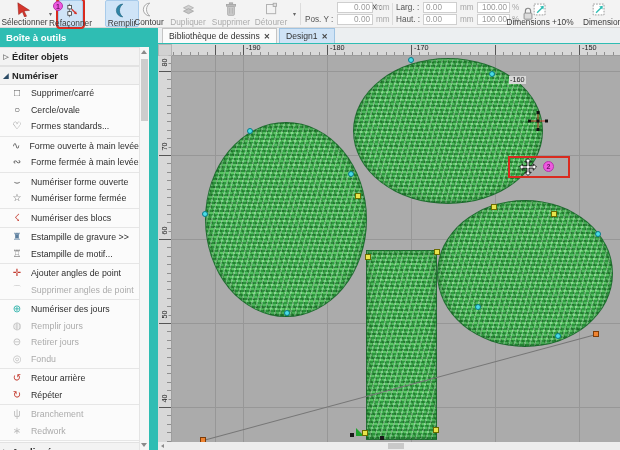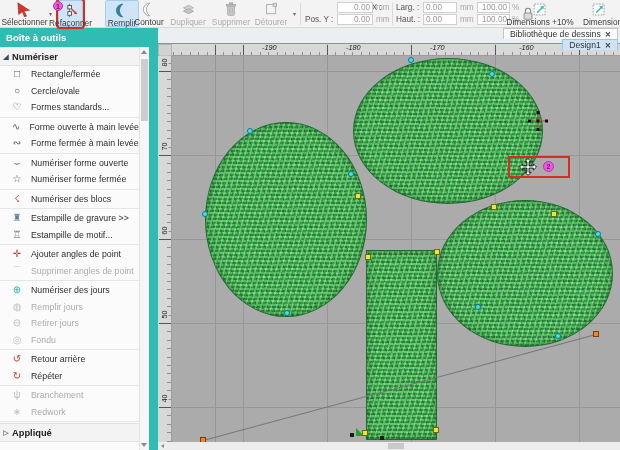--- a/index.html
+++ b/index.html
@@ -16,21 +16,21 @@
   .tbtn.dis .tlabel { color:#ababab; }
   .tbtn.annotated { box-shadow:0 0 0 2px #d92b1f; }
   .dd { position:absolute; top:10px; font-size:6px; color:#666; }
   .vsep { position:absolute; top:3px; width:1px; height:22px; background:#dcdcdc; }
   .fld-label { position:absolute; font-size:8.2px; color:#555; white-space:nowrap; }
   .fld { position:absolute; height:11px; background:#fff; border:1px solid #cfcfcf; font-size:8.2px; color:#9a9a9a; text-align:right; padding:0 2px 0 0; line-height:10px; }
   .unit { position:absolute; font-size:8.2px; color:#a8a8a8; }
   .badge { position:absolute; border-radius:50%; background:#ee59e0; border:1px solid #b437a8; color:#6e1566; font-weight:bold; display:flex; align-items:center; justify-content:center; z-index:60; }
 
   
-  .tabbar { position:absolute; left:158px; top:28px; width:462px; height:16px; background:#eceff1; border-bottom:1px solid #2fbdb3; z-index:25; display:flex; align-items:flex-end; padding-left:4px;flex-direction:column; }
+  .tabbar { position:absolute; left:158px; top:28px; width:462px; height:16px; background:#eceff1; border-bottom:1px solid #2fbdb3; z-index:25; display:flex; align-items:flex-end; padding-left:4px; }
   .tab { height:15px; display:flex; align-items:center; gap:4px; padding:0 6px; font-size:8.6px; color:#333; background:#fbfbfb; border:1px solid #c4c4c4; border-bottom:none; margin-right:2px; white-space:nowrap; }
   .tab.active { background:#cfe3f6; border-color:#9fc3e2; }
   .tab .x { font-size:7.5px; color:#444; font-weight:bold; }
 
   
   .sb-header { position:absolute; left:0; top:28px; width:149px; height:19px; background:#2fbdb3; color:#fff; font-size:9.6px; font-weight:bold; display:flex; align-items:center; padding-left:6px; z-index:20; }
   .teal-strip { position:absolute; left:149px; top:28px; width:9px; height:422px; background:#2fbdb3; z-index:20; }
   .sidebar { position:absolute; left:0; top:47px; width:140px; height:403px; background:#fbfbfb; overflow:hidden; z-index:20; border-right:1px solid #e4e4e4; }
   .sb-sec { height:19px; display:flex; align-items:center; background:#f3f3f3; border-top:1px solid #e2e2e2; border-bottom:1px solid #e2e2e2; font-size:9.3px; font-weight:bold; color:#222; }
   .sb-sec .arr { width:12px; text-align:center; font-size:7px; color:#777; }
@@ -49,21 +49,21 @@
   .sb-arrow.up { top:3px; border-left:3.5px solid transparent; border-right:3.5px solid transparent; border-bottom:4px solid #8a8a8a; }
   .sb-arrow.down { bottom:3px; border-left:3.5px solid transparent; border-right:3.5px solid transparent; border-top:4px solid #8a8a8a; }
 
   
   .corner { position:absolute; left:158px; top:44px; width:14px; height:12px; background:#d2d2d2; border:1px solid #b5b5b5; z-index:15; }
   .hruler { position:absolute; left:172px; top:44px; width:448px; height:12px; background:#d8d8d8; border-bottom:1px solid #9d9d9d; z-index:15;
     background-image:
       repeating-linear-gradient(90deg, #555 0 1px, transparent 1px 84px),
       repeating-linear-gradient(90deg, #8f8f8f 0 1px, transparent 1px 8.4px);
     background-size:100% 11px, 100% 4px; background-position:71px 1px, 71px 8px; background-repeat:repeat-x; }
-  .hruler .rl { position:absolute; top:0px; font-size:7.3px; color:#222; background:#d8d8d8; padding:0 17px; line-height:8px;font-style:italic; }
+  .hruler .rl { position:absolute; top:0px; font-size:7.3px; color:#222; background:#d8d8d8; padding:0 1px; line-height:8px; }
   .vruler { position:absolute; left:158px; top:56px; width:14px; height:386px; background:#d8d8d8; border-right:1px solid #9d9d9d; z-index:15;
     background-image:
       repeating-linear-gradient(180deg, #555 0 1px, transparent 1px 84px),
       repeating-linear-gradient(180deg, #8f8f8f 0 1px, transparent 1px 8.4px);
     background-size:13px 100%, 4px 100%; background-position:1px 15px, 9px 15px; background-repeat:repeat-y; }
   .vruler .rl { position:absolute; left:-1px; width:14px; text-align:center; font-size:7.3px; color:#222; transform:rotate(-90deg); background:#d8d8d8; line-height:9px; }
   .canvas { position:absolute; left:172px; top:56px; width:448px; height:386px; background-color:#ababab; overflow:hidden; z-index:10;
     background-image:
       repeating-linear-gradient(90deg, #979797 0 1px, transparent 1px 84px),
       repeating-linear-gradient(180deg, #979797 0 1px, transparent 1px 84px);
@@ -225,26 +225,30 @@
       <span>Design1</span>
       <span class="x">✕</span>
     </div>
   </div>
 
   <div class="sb-header">Boîte à outils</div>
   <div class="teal-strip"></div>
 
   <div class="sidebar">
     <div class="sb-sec">
+      <span class="arr">▷</span>
+      <span>Éditer objets</span>
+    </div>
+    <div class="sb-sec">
       <span class="arr exp">◢</span>
       <span>Numériser</span>
     </div>
     <div class="sb-item">
         <span class="glyph">□</span>
-        <span>Rectangle/fermée</span>
+        <span>Supprimer/carré</span>
       </div>
     <div class="sb-item">
         <span class="glyph">○</span>
         <span>Cercle/ovale</span>
       </div>
     <div class="sb-item">
         <span class="glyph">♡</span>
         <span>Formes standards...</span>
       </div>
     <div class="sb-sep"></div>
@@ -333,21 +337,21 @@
     <div class="sb-arrow up"></div>
     <div class="sb-thumb"></div>
     <div class="sb-arrow down"></div>
   </div>
 
   <div class="corner"></div>
   <div class="hruler">
     <span class="rl" style="left:73px;">-190</span>
     <span class="rl" style="left:157px;">-180</span>
     <span class="rl" style="left:241px;">-170</span>
-    <span class="rl" style="left:330px;">-160</span>
+    <span class="rl" style="left:337px;margin-top:32px;">-160</span>
     <span class="rl" style="left:409px;">-150</span>
   </div>
   <div class="vruler">
     <span class="rl" style="top:2px;">80</span>
     <span class="rl" style="top:86px;">70</span>
     <span class="rl" style="top:170px;">60</span>
     <span class="rl" style="top:254px;">50</span>
     <span class="rl" style="top:338px;">40</span>
   </div>
 

